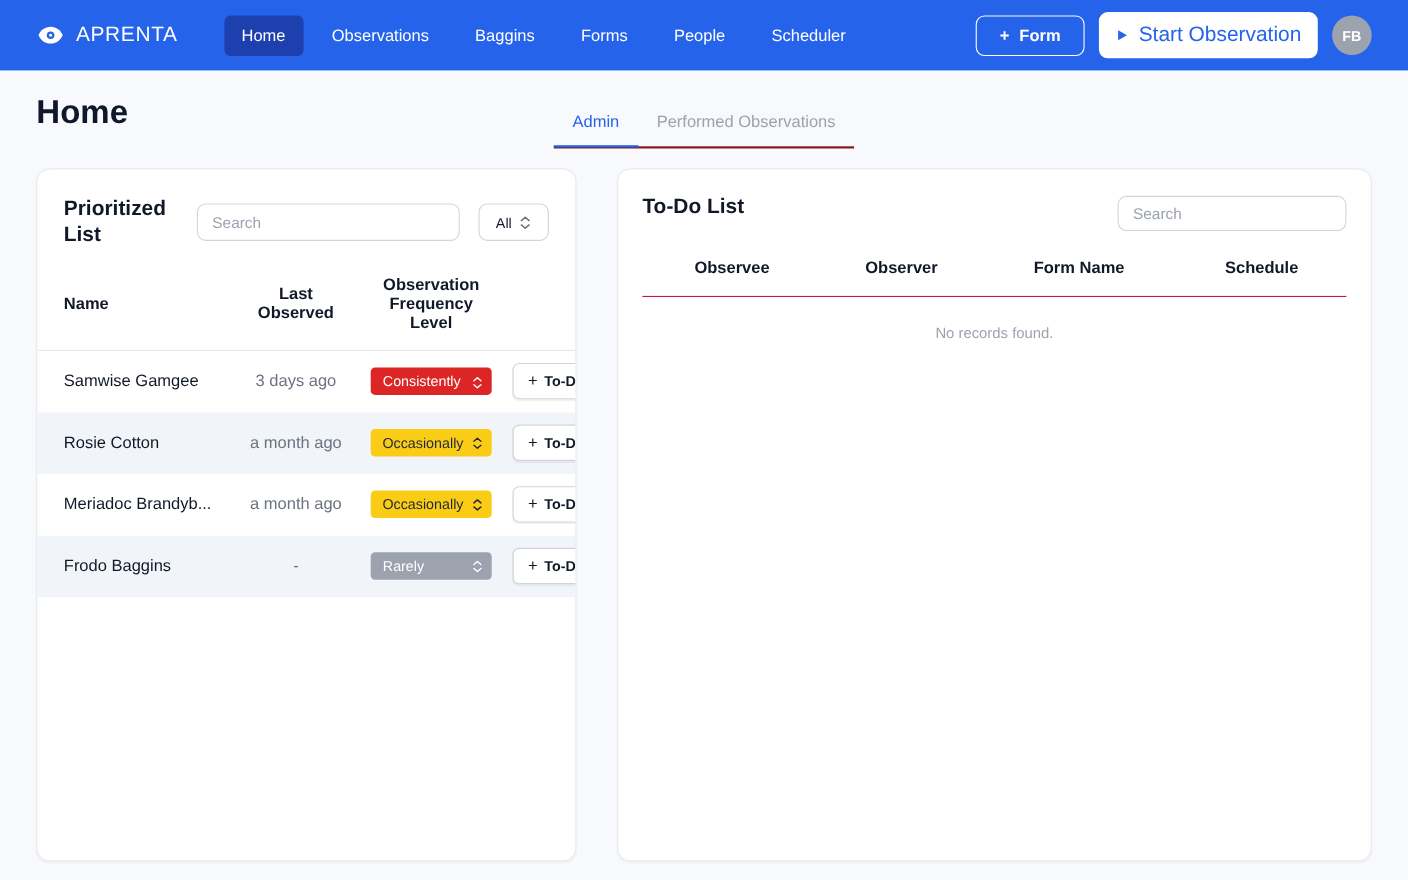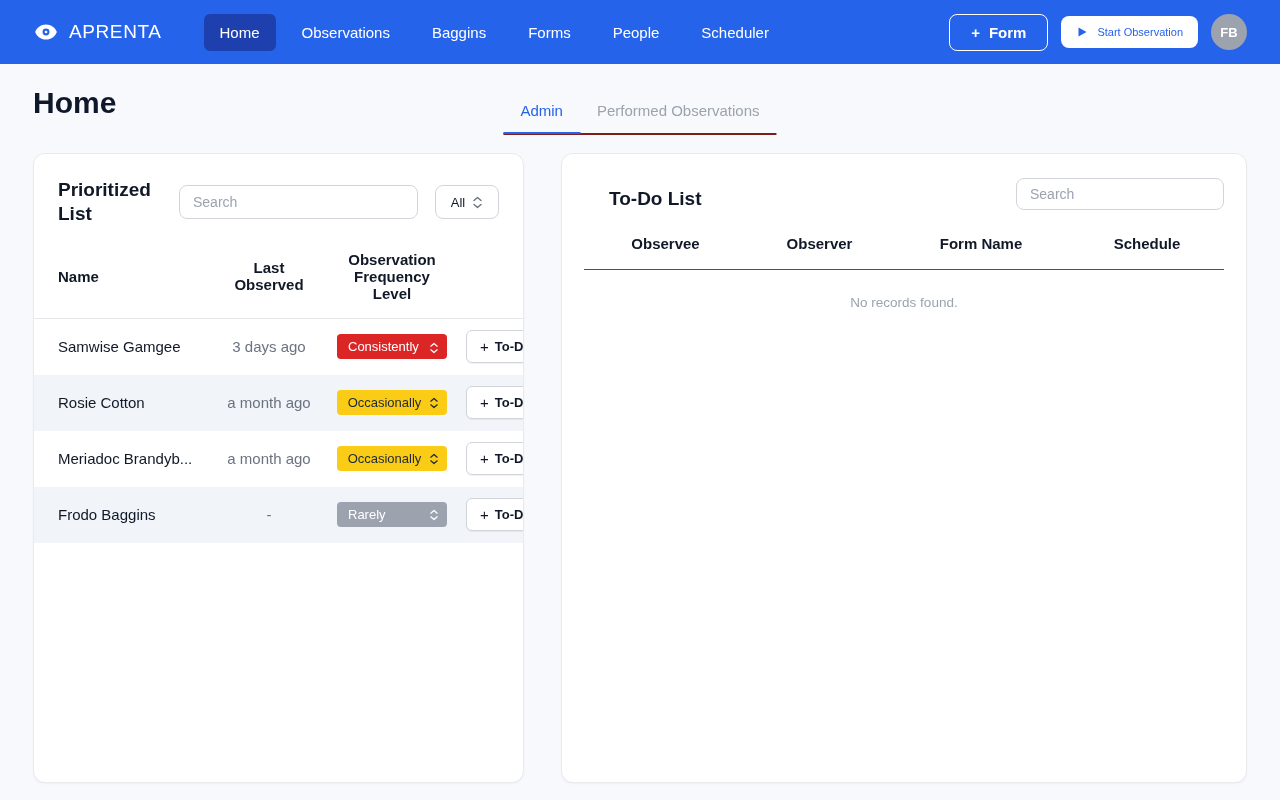--- a/index.html
+++ b/index.html
@@ -27,21 +27,21 @@
   .nav-right { margin-left: auto; display: flex; align-items: center; gap: 13px; }
   .btn-form {
     display: inline-flex; align-items: center; gap: 9px;
     background: transparent; border: 1px solid #ffffff; border-radius: 8px;
     color: #fff; font-weight: bold; font-size: 15px; padding: 9px 21px; cursor: pointer;
     font-family: inherit;
   }
   .btn-start {
     display: inline-flex; align-items: center; gap: 9px;
     background: #ffffff; border: none; border-radius: 8px;
-    color: #2563eb; font-size: 11px; padding: 10px 15px; cursor: pointer;
+    color: #2563eb; font-size: 19px; padding: 10px 15px; cursor: pointer;
     font-family: inherit;
   }
   .avatar {
     width: 36px; height: 36px; border-radius: 50%;
     background: #9ca3af; color: #fff; font-size: 13px; font-weight: bold;
     display: flex; align-items: center; justify-content: center; cursor: pointer;
   }
 
   
   .page-header { position: relative; height: 89px; padding: 0 33px; }
@@ -108,21 +108,21 @@
   .todo-btn {
     display: inline-flex; align-items: center; gap: 6px; width: max-content;
     background: #fff; border: 1px solid #d1d5db; border-radius: 6px;
     padding: 8px 13px; font-size: 13px; font-weight: bold; color: #111827;
     cursor: pointer; margin-left: 7px; white-space: nowrap; font-family: inherit;
     box-shadow: 0 1px 1px rgba(16,24,40,0.06);
   }
   .todo-plus { font-weight: normal; font-size: 15px; line-height: 1; }
 
   
-  .td-header { display: flex; align-items: flex-end; justify-content: space-between; margin-left: 25px; }
+  .td-header { display: flex; align-items: flex-start; justify-content: space-between; }
   .td-title { font-size: 19px; font-weight: bold; color: #111827; }
   .td-search { flex: none; width: 208px; height: 32px; }
   .td-thead {
     display: grid; grid-template-columns: 163px 145px 178px 1fr;
     margin-top: 25px; padding-bottom: 17px; border-bottom: 1px solid #be185d; text-align: center;
   }
   .td-empty { text-align: center; margin-top: 25px; color: #9ca3af; font-size: 13.5px; }
 </style>
 </head>
 <body>

